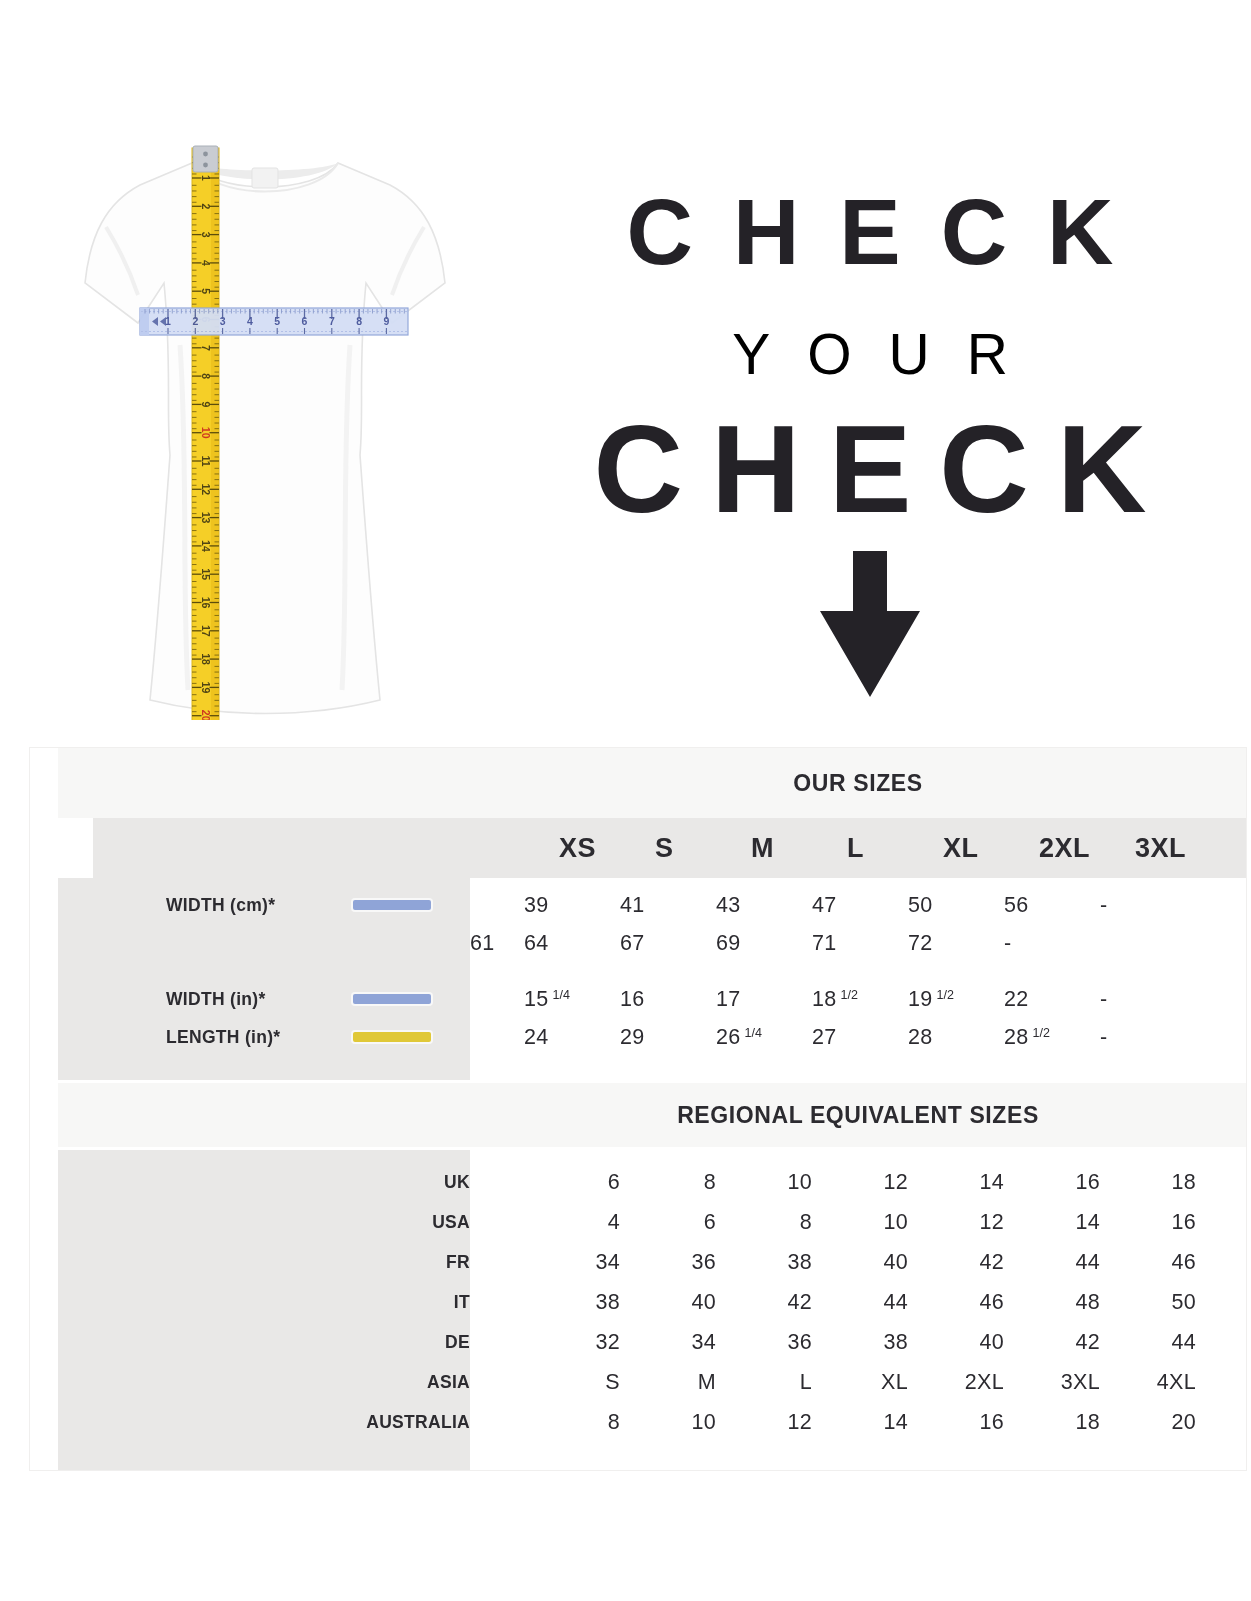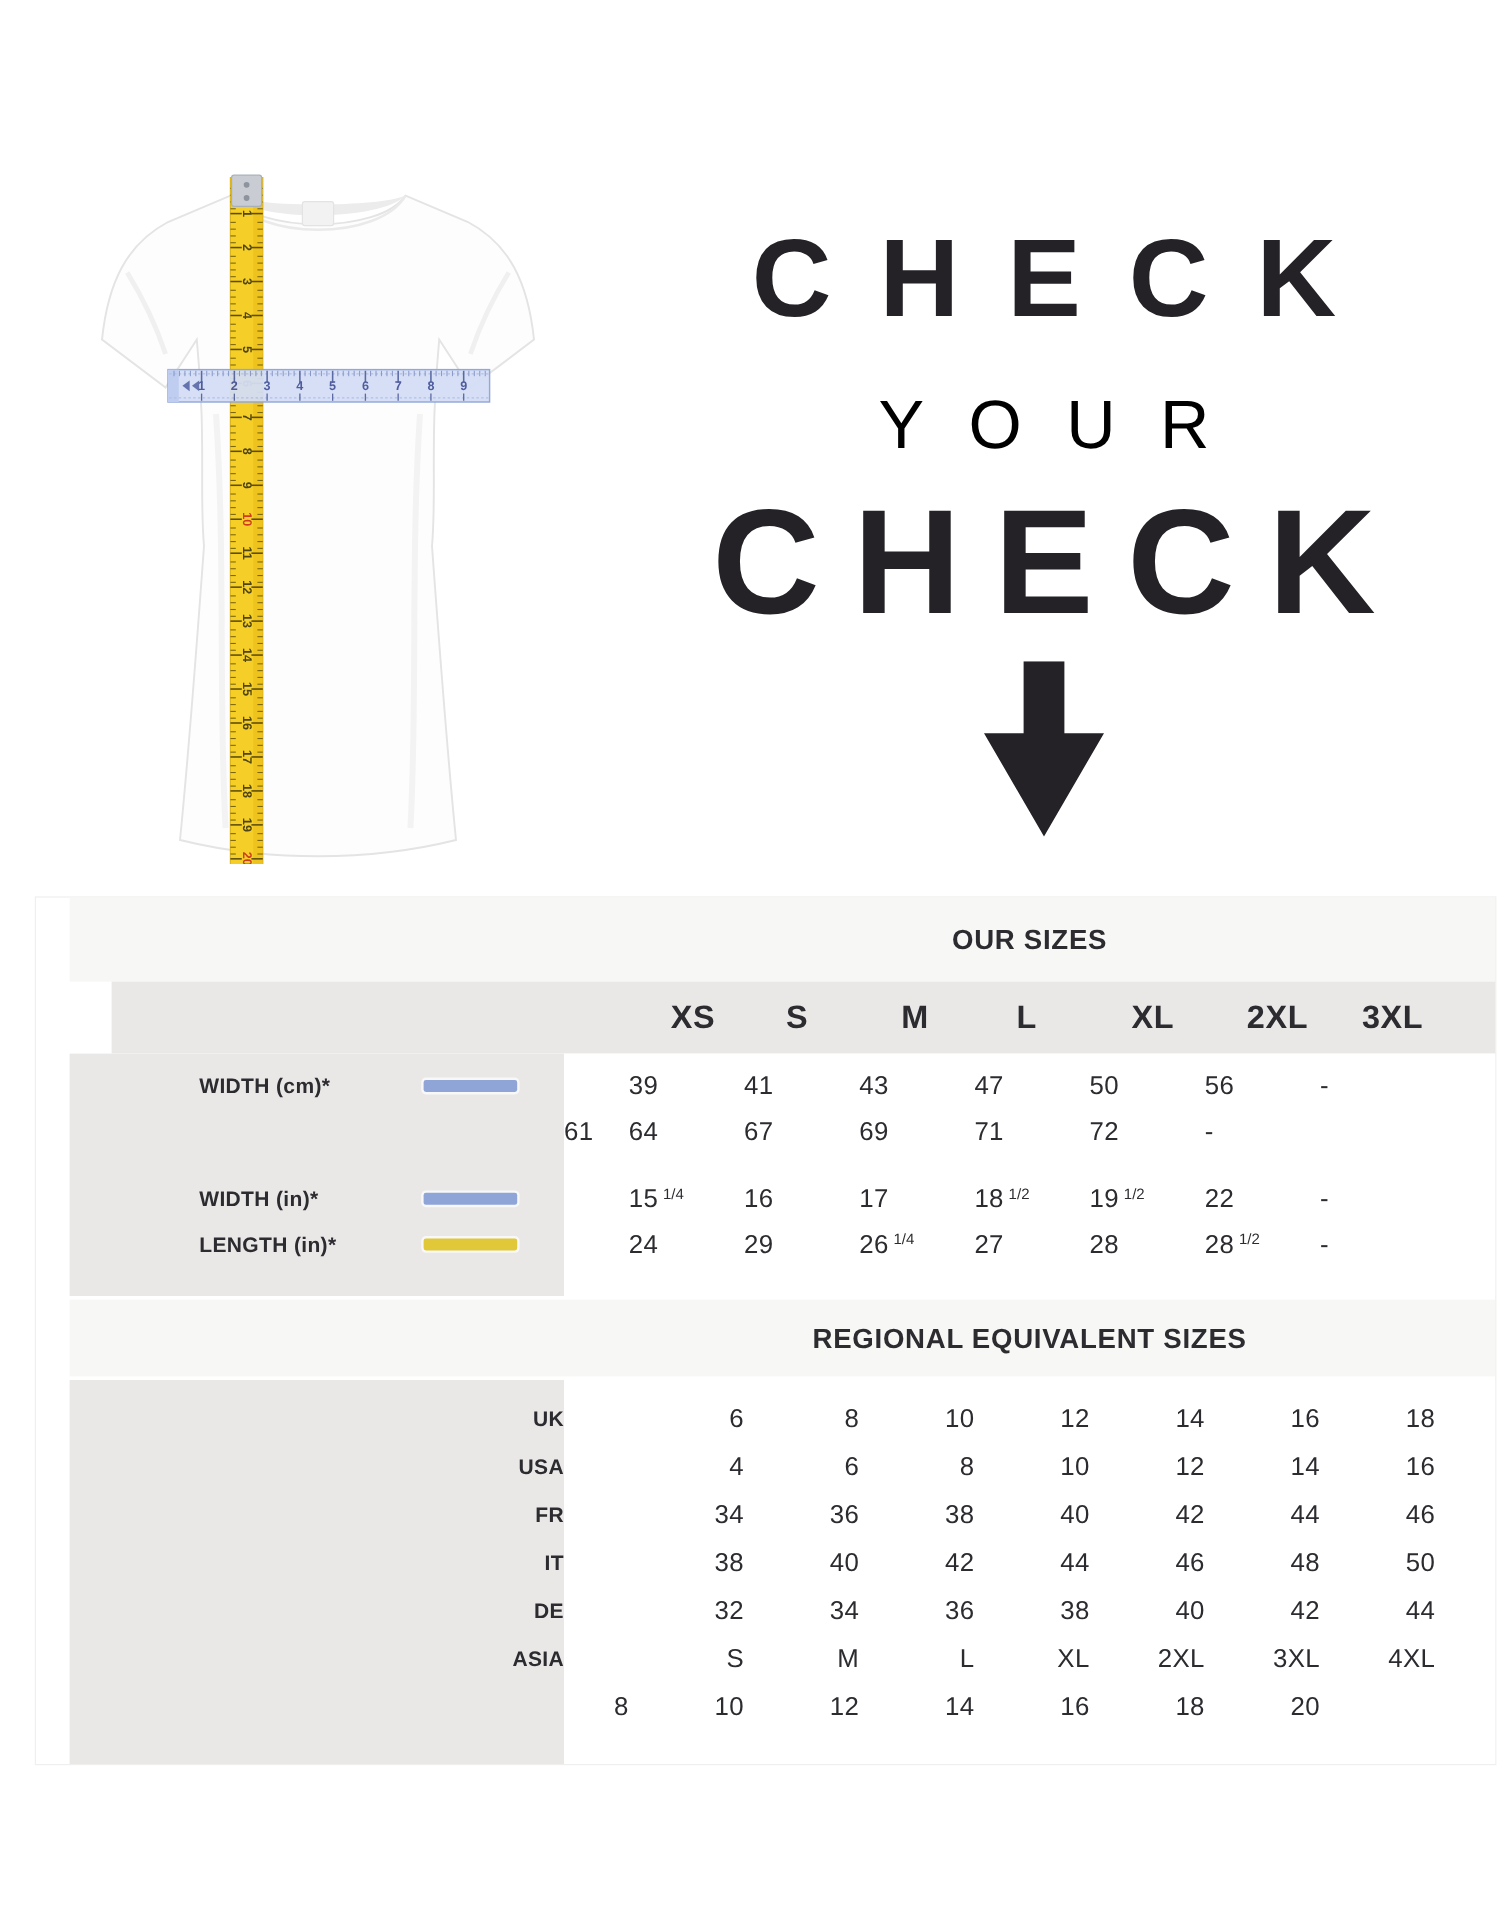--- a/index.html
+++ b/index.html
@@ -555,20 +555,21 @@
         <div class="val">S</div>
         <div class="val">M</div>
         <div class="val">L</div>
         <div class="val">XL</div>
         <div class="val">2XL</div>
         <div class="val">3XL</div>
         <div class="val">4XL</div>
       </div>
 
       <div class="trow r-row">
+        <div class="label-cell">AUSTRALIA</div>
         <div></div>
         <div class="val">8</div>
         <div class="val">10</div>
         <div class="val">12</div>
         <div class="val">14</div>
         <div class="val">16</div>
         <div class="val">18</div>
         <div class="val">20</div>
       </div>
     </div>

